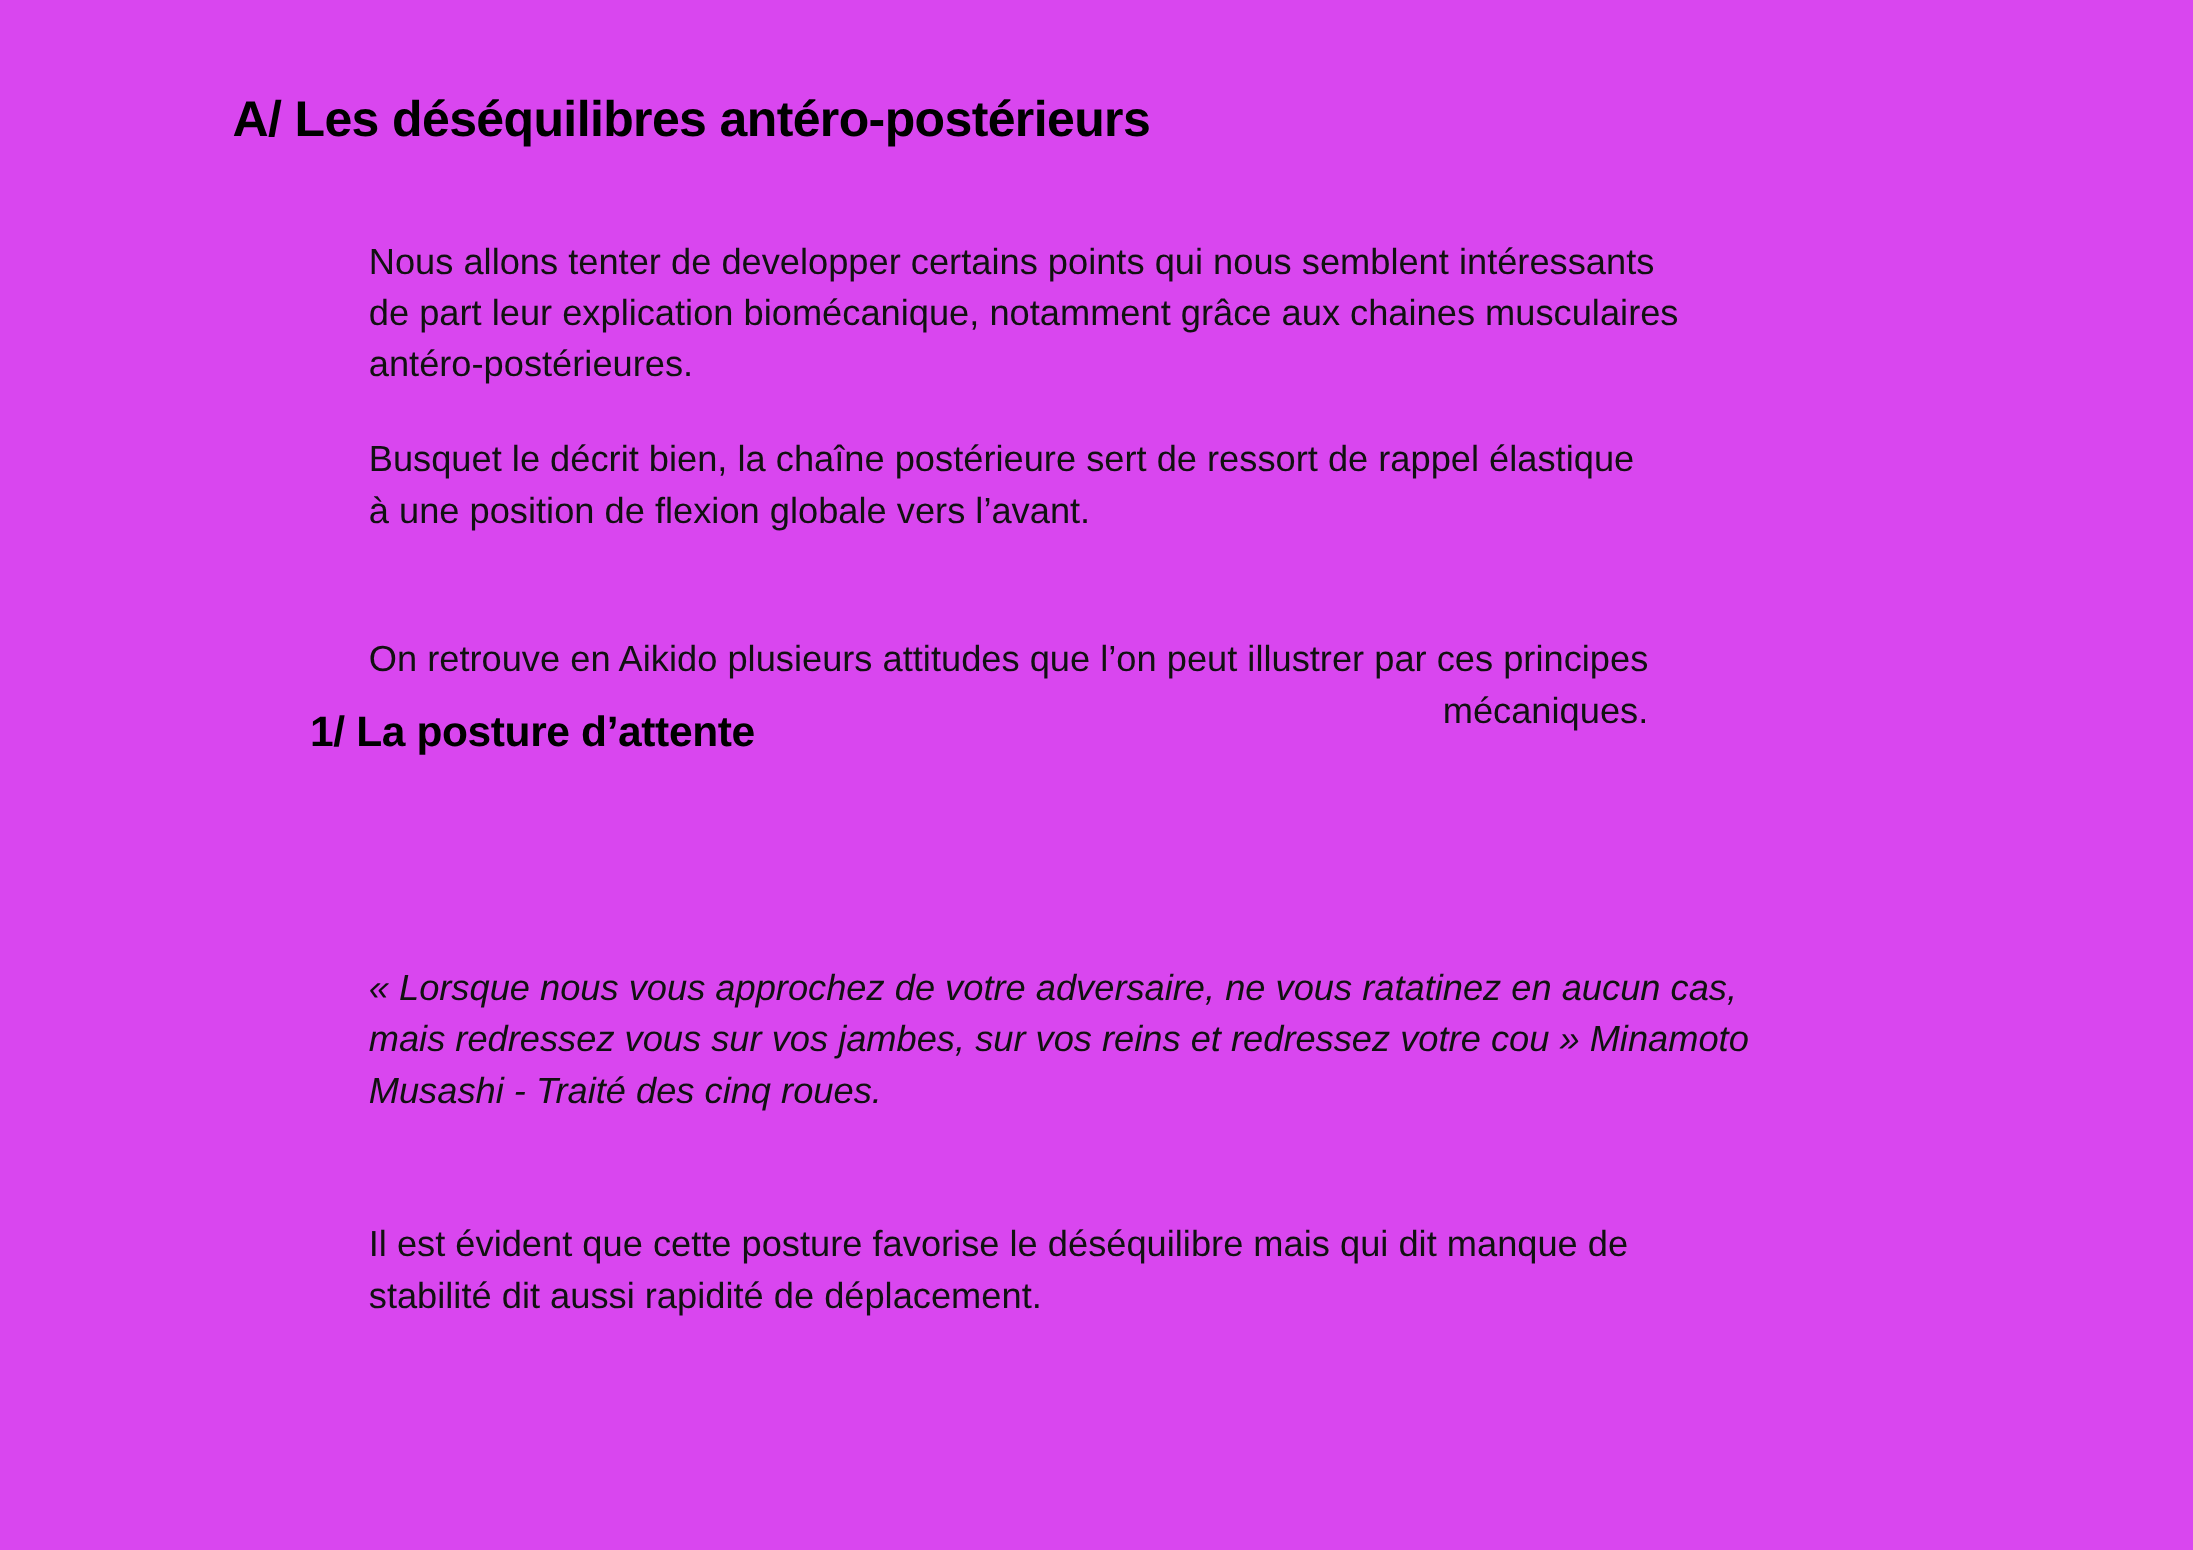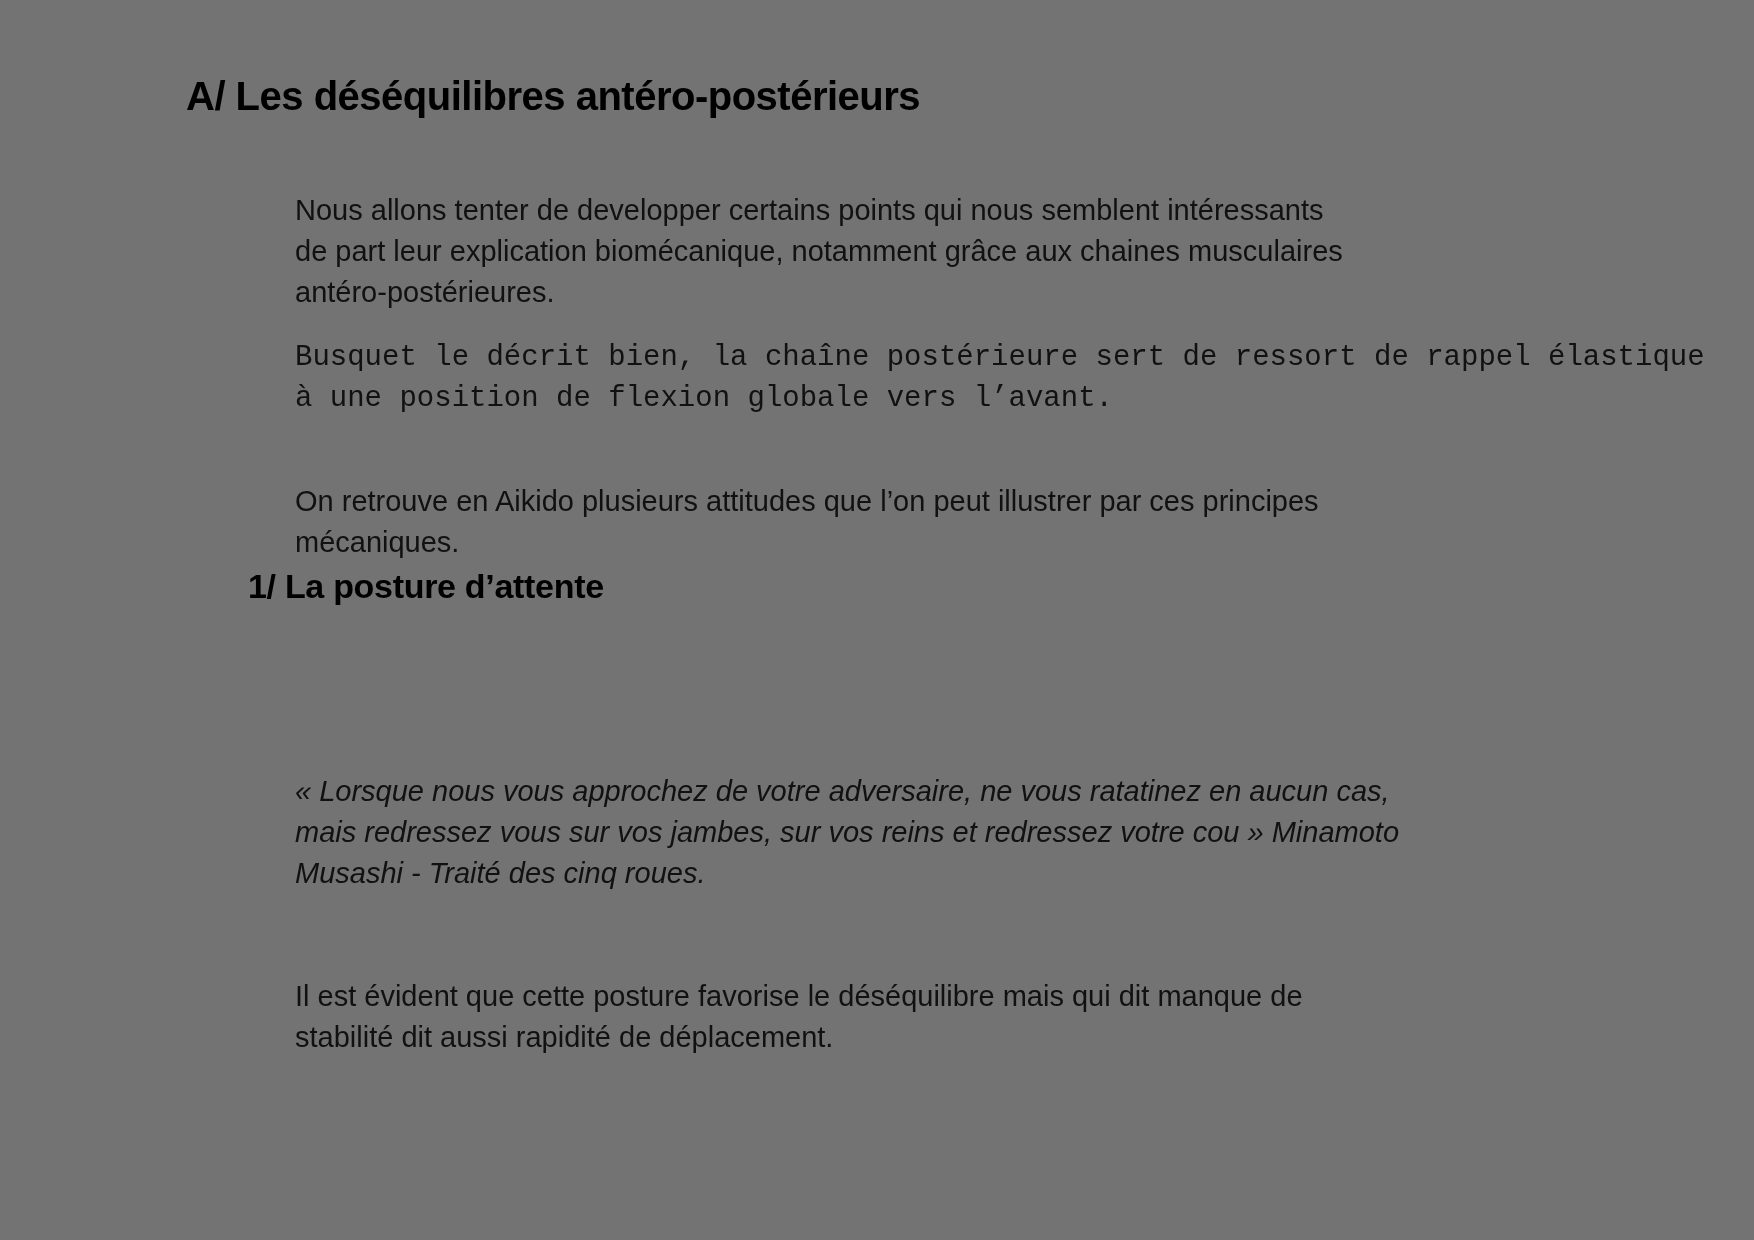--- a/index.html
+++ b/index.html
@@ -6,21 +6,21 @@
   * { margin: 0; padding: 0; box-sizing: border-box; }
 
   html, body {
     background: #ffffff;
   }
 
   .slide {
     position: relative;
     width: 1754px;
     height: 1240px;
-    background: #737373;
+    background: #d946ef;
     overflow: hidden;
     font-family: "Liberation Sans", "DejaVu Sans", sans-serif;
     color: #111111;
   }
 
   .title {
     position: absolute;
     left: 186px;
     top: 72px;
     font-size: 40px;
@@ -35,22 +35,22 @@
     position: absolute;
     font-size: 29px;
     font-weight: 400;
     line-height: 41px;
     color: #111111;
     white-space: pre;
     margin-top: 28px;
   }
 
   .p1 { left: 295px; top: 162px; }
-  .p2 { left: 295px; top: 309px; font-family: Liberation Mono, monospace; }
-  .p3 { left: 295px; top: 453px; }
+  .p2 { left: 295px; top: 320px; }
+  .p3 { left: 295px; top: 480px; text-align: right; }
   .p4 { left: 295px; top: 661px; }
 
   .p4 > div { white-space: pre; }
 
   .subtitle {
     position: absolute;
     left: 248px;
     top: 566px;
     font-size: 34px;
     font-weight: 700;

